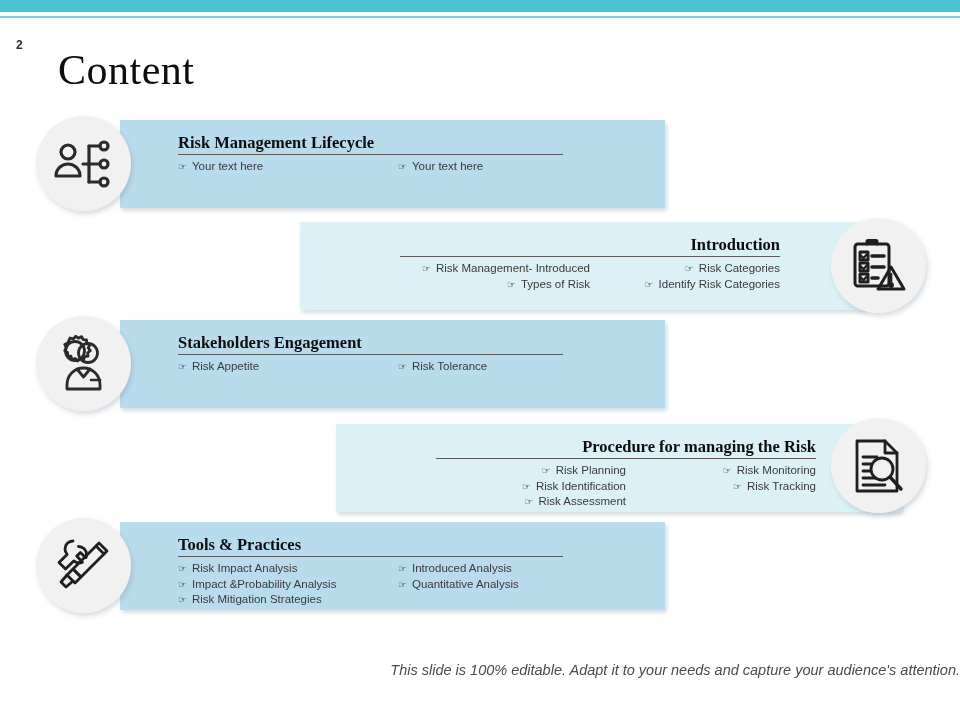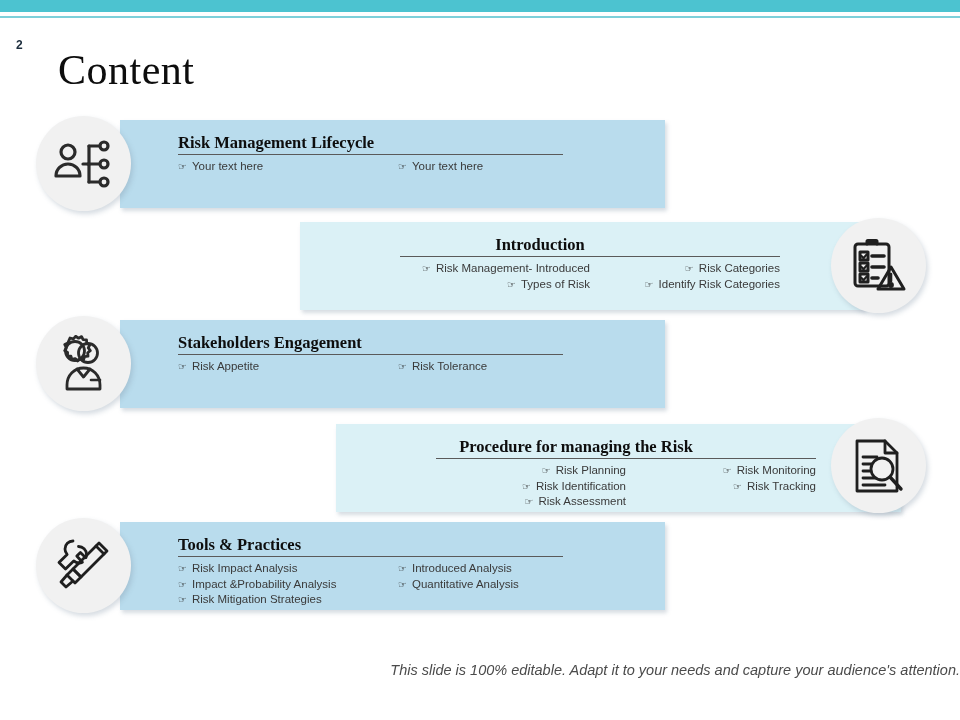--- a/index.html
+++ b/index.html
@@ -64,21 +64,21 @@
   .content{position:absolute;top:0;left:0;width:100%;height:88px;z-index:2;}
   .band.left  .content{padding:14px 5px 0 58px;box-sizing:border-box;}
   .band.right .content{padding:14px 85px 0 0;box-sizing:border-box;}
 
   .b-title{
     font-family:"Liberation Serif",serif;
     font-weight:bold;font-size:16.5px;color:#0d0d0d;
     line-height:1.1;white-space:nowrap;
   }
   .band.left .b-title{text-align:left;}
-  .band.right .b-title{text-align:center;font-family:Liberation Serif, serif;}
+  .band.right .b-title{text-align:right;font-family:Liberation Serif, serif;}
 
   .rule{height:1px;background:#5a5a5a;margin-top:2px;}
   .band.left .rule{width:385px;}
   .band.right .rule{width:380px;margin-left:auto;}
 
   .cols{display:flex;margin-top:4px;}
   .band.left .cols{justify-content:flex-start;}
   .band.right .cols{justify-content:flex-end;}
   .col{display:flex;flex-direction:column;}
   .band.left  .col{width:220px;align-items:flex-start;}

